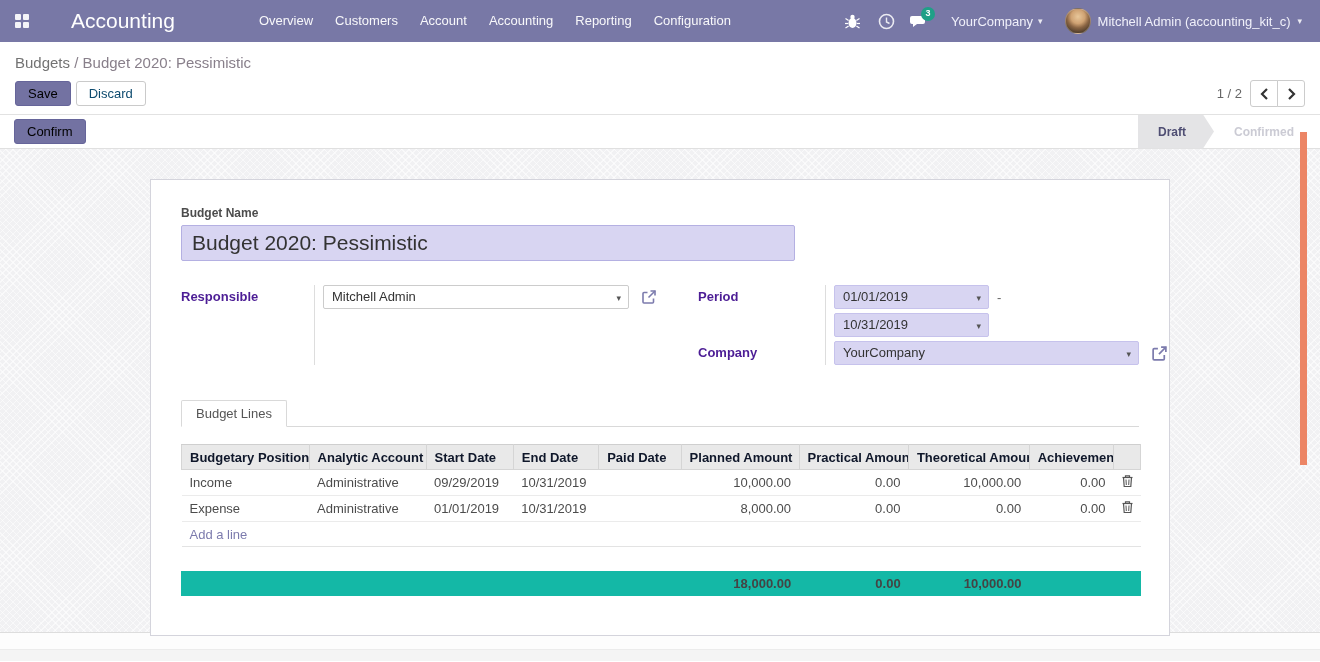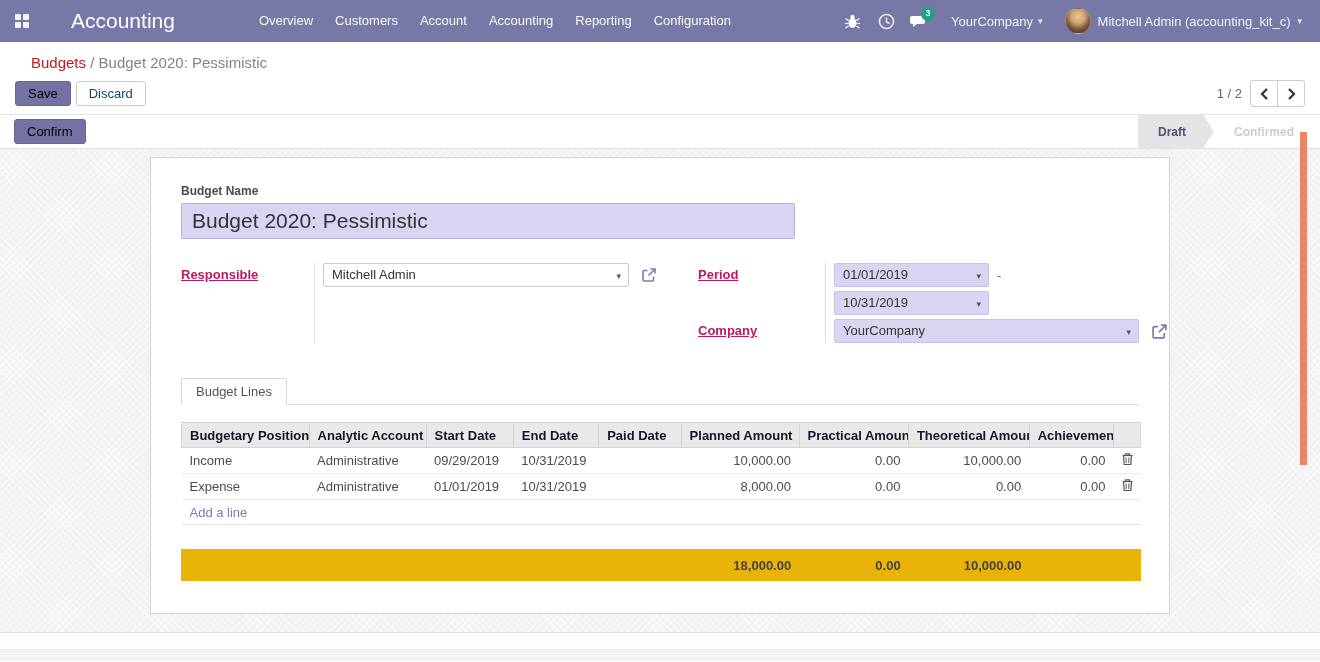--- a/index.html
+++ b/index.html
@@ -19,21 +19,21 @@
   .nav-icon svg { display:block; }
   .badge { position:absolute; top:7px; right:2px; background:#1fa087; color:#fff; font-size:9px; line-height:13px; min-width:14px; height:14px; border-radius:8px; text-align:center; padding:0 3px; font-weight:bold; }
   .company-switch { display:flex; align-items:center; gap:5px; padding:0 14px; cursor:pointer; font-size:13px; color:#f0f0fa; height:42px; }
   .caret { font-size:9px; color:rgba(255,255,255,.85); }
   .user-menu { display:flex; align-items:center; gap:7px; padding:0 4px 0 8px; cursor:pointer; height:42px; font-size:13px; color:#f0f0fa; }
   .avatar { width:26px; height:26px; border-radius:50%; background:radial-gradient(circle at 50% 32%, #e8c79a 0%, #cfa273 34%, #8a6544 55%, #54402c 78%, #3c2e20 100%); border:1px solid rgba(255,255,255,.25); }
 
   
   .control-panel { padding:12px 15px 0; border-bottom:1px solid #e2e2e2; height:73px; }
   .breadcrumb { font-size:15px; color:#887f8a; }
-  .breadcrumb a { color:#b91c1c; text-decoration:none; cursor:pointer;margin-left:16px; }
+  .breadcrumb a { color:#737373; text-decoration:none; cursor:pointer; }
   .cp-row { display:flex; align-items:center; margin-top:9px; }
   .btn { font-size:13px; border-radius:3px; padding:4px 12px; cursor:pointer; border:1px solid transparent; }
   .btn-primary { background:#7372a2; border-color:#66659a; color:#000000;text-align:center; }
   .btn-default { background:#fff; border-color:#cacaca; color:#0c4a6e; margin-left:5px; }
   .pager { margin-left:auto; display:flex; align-items:center; gap:8px; }
   .pager-value { color:#666; font-size:13px; }
   .pager-btns { display:flex; }
   .pager-btn { width:28px; height:27px; background:#fff; border:1px solid #ccc; display:flex; align-items:center; justify-content:center; cursor:pointer; }
   .pager-btn:first-child { border-radius:3px 0 0 3px; }
   .pager-btn:last-child { border-radius:0 3px 3px 0; margin-left:-1px; }
@@ -43,30 +43,30 @@
   .stages { margin-left:auto; display:flex; height:34px; padding-right:6px; }
   .stage { line-height:34px; padding:0 20px; font-size:12px; font-weight:bold; color:#cbcbd4; cursor:pointer; }
   .stage.active { background:#e4e4e6; color:#4f4e73; clip-path:polygon(0 0, calc(100% - 11px) 0, 100% 50%, calc(100% - 11px) 100%, 0 100%); padding-right:28px; }
 
   
   .content { height:483px; background-color:#f1f1f3; position:relative;
     background-image:
       repeating-linear-gradient(45deg, rgba(255,255,255,.55) 0, rgba(255,255,255,.55) 1px, transparent 1px, transparent 5px),
       repeating-linear-gradient(-45deg, rgba(255,255,255,.55) 0, rgba(255,255,255,.55) 1px, transparent 1px, transparent 5px);
   }
-  .sheet { width:1020px; height:457px; margin:0 auto; position:relative; top:8px; background:#fff; border:1px solid #d4d4dc; padding:26px 30px; }
+  .sheet { width:1020px; height:457px; margin:0 auto; position:relative; top:30px; background:#fff; border:1px solid #d4d4dc; padding:26px 30px; }
 
   .field-label { font-size:12px; font-weight:bold; color:#4c4c4c; }
   .name-input { display:block; margin-top:5px; width:614px; height:36px; background:#d8d5f2; border:1px solid #b4b0e2; border-radius:2px; font-size:21px; color:#333; padding:0 10px; font-family:"Liberation Sans", sans-serif; }
 
   .field-groups { display:flex; margin-top:24px; }
   .group { display:flex; }
   .group-labels { display:flex; flex-direction:column; border-right:1px solid #ddd; }
   .group-fields { display:flex; flex-direction:column; padding-left:8px; }
-  .lbl { font-size:13px; font-weight:bold; color:#be185d; height:24px; line-height:24px;text-decoration:underline; }
+  .lbl { font-size:13px; font-weight:bold; color:#4c1d95; height:24px; line-height:24px; }
   .frow { display:flex; align-items:center; height:24px; }
   .fgap { height:4px; }
   .select-box { position:relative; height:24px; line-height:22px; font-size:13px; color:#333; padding:0 20px 0 8px; cursor:pointer; }
   .select-white { background:#fff; border:1px solid #ccc; border-radius:2px; width:306px; }
   .select-lav { background:#d8d5f2; border:1px solid #c6c2ec; border-radius:2px; }
   .select-box .sb-caret { position:absolute; right:7px; top:0; font-size:9px; color:#555; line-height:24px; }
   .w-date { width:155px; }
   .w-company { width:305px; }
   .ext-link { margin-left:12px; cursor:pointer; display:inline-flex; align-items:center; }
   .dash { margin-left:8px; color:#666; }
@@ -82,21 +82,21 @@
   table { border-collapse:collapse; table-layout:fixed; width:960px; }
   .lines-table { margin-top:17px; }
   th { background:#e9e9e9; border:1px solid #d5d5d5; border-top-color:#cfcfcf; font-size:13px; font-weight:bold; color:#0f172a; text-align:left; padding:4px 8px; height:25px; white-space:nowrap; overflow:hidden; }
   th.num, td.num { text-align:right; }
   td { font-size:13px; color:#4c4c4c; padding:4px 8px; height:25px; border-bottom:1px solid #ebebeb; white-space:nowrap; overflow:hidden; }
   td.trash-cell { padding:4px 4px; text-align:center; border-bottom:1px solid #ebebeb; }
   .trash-btn { cursor:pointer; display:inline-flex; }
   .add-line td { border-bottom:1px solid #e3e3e3; }
   .add-line a { color:#7c7bad; text-decoration:none; cursor:pointer; }
   .totals-table { margin-top:24px; }
-  .totals-table td { background:#eab308; border:none; font-weight:bold; color:#444; height:32px; }
+  .totals-table td { background:#14b8a6; border:none; font-weight:bold; color:#444; height:25px; }
 
   
   .footer-line { height:1px; background:#ddd; }
   .footer-white { height:16px; background:#fdfdfd; }
   .footer-gray { height:12px; background:#f4f4f4; border-top:1px solid #ececec; }
 
   
   .v-scrollbar { position:absolute; right:13px; top:132px; width:7px; height:333px; background:#ec8565; z-index:50; cursor:grab; }
 </style>
 </head>

